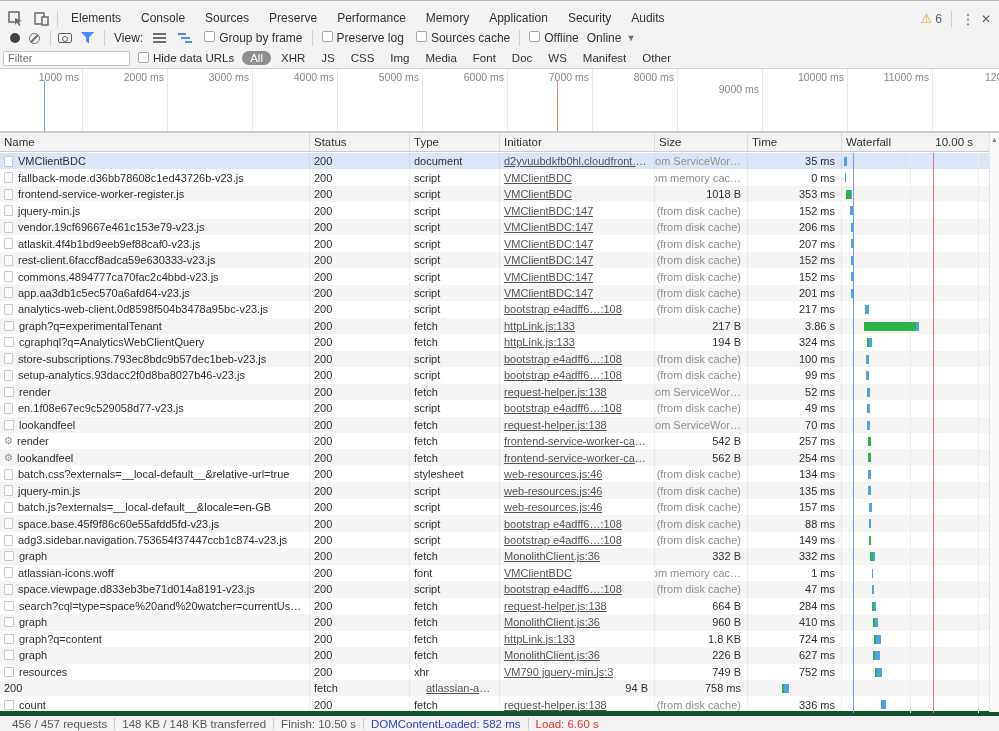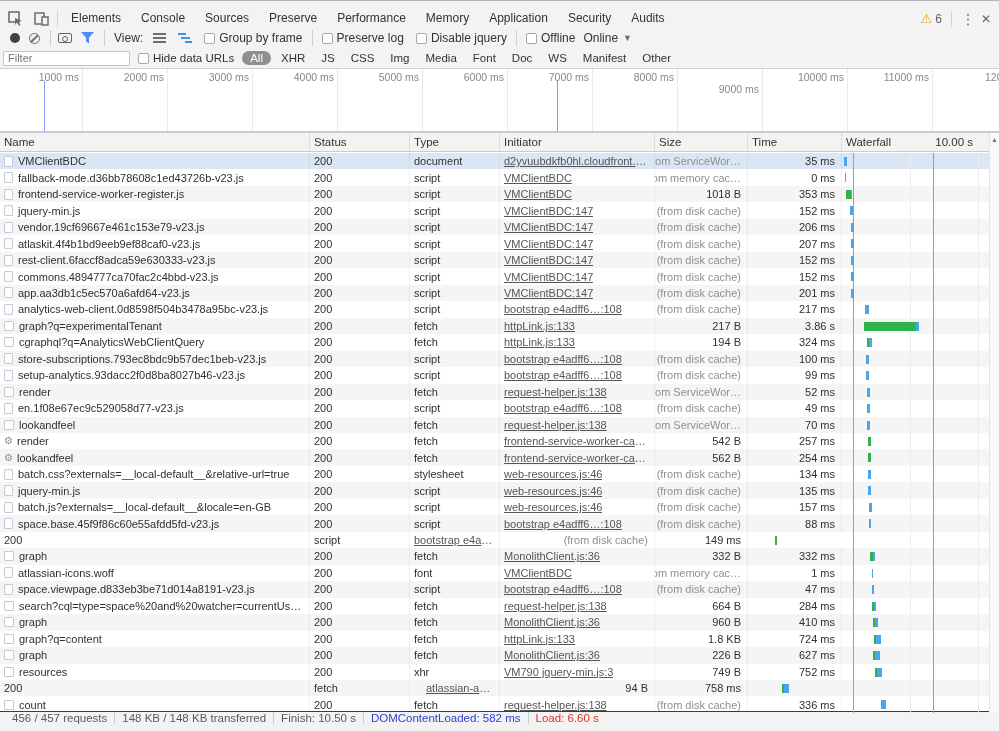--- a/index.html
+++ b/index.html
@@ -26,21 +26,21 @@
   .record-dot { width:10px; height:10px; border-radius:50%; background:#424242; margin:0 7px 0 2px; cursor:pointer; }
   .clear-btn { position:relative; width:11px; height:11px; border:1.5px solid #6e6e6e; border-radius:50%; margin:0 7px 0 2px; cursor:pointer; }
   .clear-btn::after { content:""; position:absolute; left:-1px; top:4px; width:10px; height:1.5px; background:#6e6e6e; transform:rotate(-45deg); }
   .cam-icon { position:relative; width:14px; height:10px; border:1.5px solid #5f6368; border-radius:2px; margin:0 7px 0 4px; cursor:pointer; }
   .cam-icon::after { content:""; position:absolute; left:3px; top:1.5px; width:4px; height:4px; border:1.5px solid #5f6368; border-radius:50%; }
   .funnel-icon { margin:0 7px 0 2px; cursor:pointer; display:flex; }
   .lbl { margin:0 4px 0 6px; }
   .list-icon { width:13px; height:10px; margin:0 6px; cursor:pointer; background:linear-gradient(#6e6e6e,#6e6e6e) 0 0/13px 2px no-repeat, linear-gradient(#6e6e6e,#6e6e6e) 0 4px/13px 2px no-repeat, linear-gradient(#6e6e6e,#6e6e6e) 0 8px/13px 2px no-repeat; }
   .ovw-icon { width:14px; height:10px; margin:0 6px; cursor:pointer; background:linear-gradient(#4c8bf5,#4c8bf5) 0 0/8px 2px no-repeat, linear-gradient(#4c8bf5,#4c8bf5) 3px 4px/9px 2px no-repeat, linear-gradient(#4c8bf5,#4c8bf5) 7px 8px/7px 2px no-repeat; }
   .cb { width:11px; height:11px; border:1px solid #a8a8a8; border-radius:2px; background:#fff; display:inline-block; margin-right:4px; flex:none; cursor:pointer; }
-  .cb-item { display:flex; align-items:center; margin:4px 6px; cursor:pointer; white-space:nowrap; }
+  .cb-item { display:flex; align-items:flex-start; margin:4px 6px; cursor:pointer; white-space:nowrap; }
   .dd-arrow { font-size:9px; color:#6e6e6e; margin-left:5px; }
   .online-dd { display:flex; align-items:center; margin-left:2px; cursor:pointer; }
 
   
   .filter-bar { position:absolute; top:47px; left:0; right:0; height:21px; background:#f3f3f3; border-bottom:1px solid #d0d0d0; display:flex; align-items:center; padding-left:3px; font-size:11.5px; color:#333; }
   .filter-input { width:127px; height:15px; border:1px solid #c5c5c5; border-radius:2px; font-size:11px; padding:0 4px; color:#333; font-family:"Liberation Sans",sans-serif; outline:none; background:#fff; }
   .types { display:flex; align-items:center; gap:0; }
   .type-item { padding:1px 8px; cursor:pointer; color:#333; }
   .type-item.active { background:#8f8f8f; color:#fff; border-radius:9px; padding:1px 8px; margin:0 2px; }
 
@@ -69,21 +69,21 @@
   .wf-cell { position:relative; border-right:none; overflow:visible; }
   .wf-bar { position:absolute; top:4px; height:9px; z-index:2; }
   .body-vline { position:absolute; top:0; bottom:0; width:1px; z-index:1; pointer-events:none; }
   .wf-gridline { background:#ececec; }
 
   
   .scrollbar { position:absolute; top:132px; right:0; width:10px; height:579px; background:#fafafa; border-left:1px solid #e4e4e4; z-index:5; }
   .sb-up { position:absolute; top:3px; left:0; right:0; text-align:center; font-size:7px; color:#7a7a7a; cursor:pointer; }
 
   
-  .status-bar { position:absolute; left:0; right:0; bottom:0; height:20px; background:#f3f3f3; border-top:1px solid #14532d; display:flex; align-items:flex-start; font-size:11.5px; color:#5a5a5a; padding-left:5px; }
+  .status-bar { position:absolute; left:0; right:0; bottom:0; height:20px; background:#f3f3f3; border-top:5px solid #14532d; display:flex; align-items:center; font-size:11.5px; color:#5a5a5a; padding-left:5px; }
   .sb-seg { padding:0 7px; border-right:1px solid #ccc; white-space:nowrap; }
   .sb-seg:last-child { border-right:none; }
   .sb-dcl { color:#2b43d0; }
   .sb-load { color:#dd342b; }
 </style>
 </head>
 <body>
 
 <div class="devtools">
 
@@ -143,21 +143,21 @@
         <span class="cb"></span>
         <span>Group by frame</span>
       </span>
     <div class="vsep"></div>
     <span class="cb-item">
         <span class="cb"></span>
         <span>Preserve log</span>
       </span>
     <span class="cb-item">
         <span class="cb"></span>
-        <span>Disable jquery</span>
+        <span>Sources cache</span>
       </span>
     <div class="vsep"></div>
     <span class="cb-item">
         <span class="cb"></span>
         <span>Offline</span>
       </span>
     <span class="online-dd">
         <span>Online</span>
         <span class="dd-arrow">▼</span>
       </span>
@@ -591,20 +591,24 @@
         <div class="cell">
           <span style="color: rgb(85, 85, 85); text-decoration: underline; cursor: pointer; overflow: hidden; text-overflow: ellipsis;">bootstrap e4adff6…:108</span>
         </div>
         <div class="cell r muted">(from disk cache)</div>
         <div class="cell r">88 ms</div>
         <div class="cell wf-cell">
           <div class="wf-bar" style="left: 27px; width: 2px; background: rgb(74, 165, 234);"></div>
         </div>
       </div>
       <div class="grid-row">
+        <div class="cell name-cell">
+          <span class="fico"></span>
+          <span class="txt">adg3.sidebar.navigation.753654f37447ccb1c874-v23.js</span>
+        </div>
         <div class="cell">200</div>
         <div class="cell">script</div>
         <div class="cell">
           <span style="color: rgb(85, 85, 85); text-decoration: underline; cursor: pointer; overflow: hidden; text-overflow: ellipsis;">bootstrap e4adff6…:108</span>
         </div>
         <div class="cell r muted">(from disk cache)</div>
         <div class="cell r">149 ms</div>
         <div class="cell wf-cell">
           <div class="wf-bar" style="left: 27px; width: 2px; background: rgb(44, 180, 75);"></div>
         </div>

